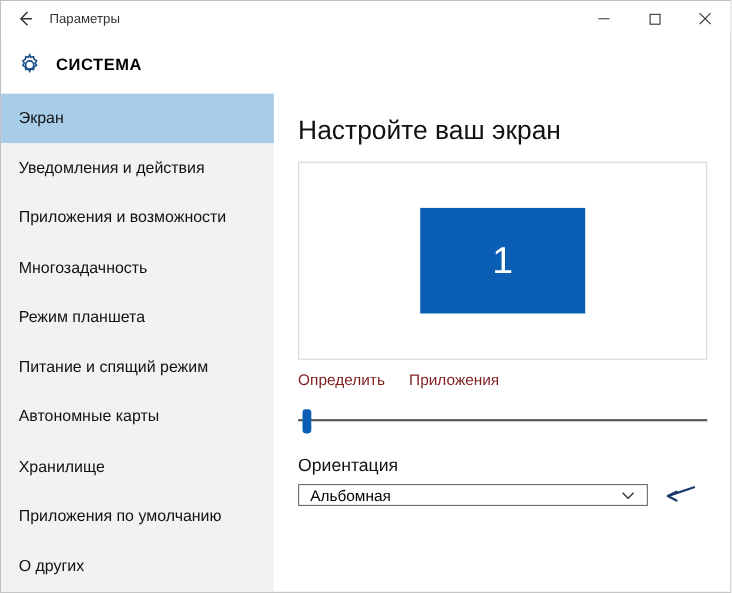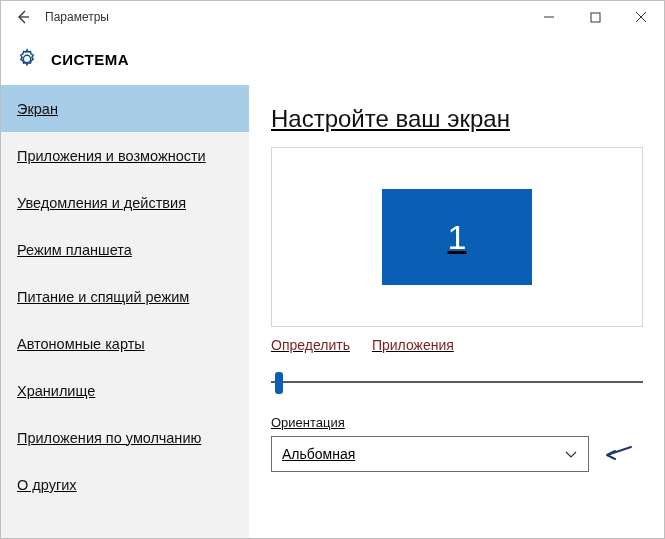--- a/index.html
+++ b/index.html
@@ -10,37 +10,37 @@
   .titlebar .title { flex: 1; font-size: 12px; color: #333; }
   .titlebar .winbtn { width: 46px; height: 32px; display: flex; align-items: center; justify-content: center; }
   .titlebar svg { display: block; }
   .headerbar { height: 52px; display: flex; align-items: center; padding: 0 16px 0 12px; }
   .headerbar .gear { width: 28px; height: 28px; display: flex; align-items: center; justify-content: center; margin-right: 10px; }
   .headerbar .apptitle { font-size: 15px; font-weight: 600; letter-spacing: 0.5px; }
   .headerbar .spacer { flex: 1; }
   .searchbox { width: 290px; height: 32px; border: 1.5px solid #6b6b6b; display: flex; align-items: center; padding: 0 8px; background: #fff; }
   .searchbox input { flex: 1; border: none; outline: none; font-size: 14px; font-family: inherit; color: #555; background: transparent; }
   .searchbox .sicon { width: 18px; height: 18px; display: flex; align-items: center; justify-content: center; }
-  .body { flex: 1; display: flex; min-height: 0; text-decoration: underline; }
+  .body { flex: 1; display: flex; min-height: 0; }
   .sidebar { width: 248px; background: #f2f2f2; overflow: hidden; display: flex; flex-direction: column; }
   .sidebar .item { height: 47px; display: flex; align-items: center; padding: 0 16px; font-size: 14.5px; color: #111; cursor: default; white-space: nowrap; overflow: hidden; text-overflow: ellipsis; }
   .sidebar .item.selected { background: #a7cde9; }
   .content { flex: 1; padding: 20px 22px 0 22px; overflow: hidden; position: relative; }
   .content h1 { font-size: 24px; font-weight: 400; color: #111; margin-bottom: 14px; }
   .preview-box { width: 372px; height: 180px; border: 1px solid #d6d6d6; background: #fff; display: flex; align-items: center; justify-content: center; margin-bottom: 10px; }
   .monitor { width: 150px; height: 96px; background: #0a5fb5; color: #fff; display: flex; align-items: center; justify-content: center; font-size: 34px; font-weight: 300; }
   .links { display: flex; gap: 22px; margin-bottom: 18px; }
   .links a { color: #7f1d1d; font-size: 14px; text-decoration: none; cursor: default; }
   .sizelabel { font-size: 14px; color: #111; line-height: 1.35; margin-bottom: 12px; }
   .slider { width: 372px; height: 24px; position: relative; margin-bottom: 20px; }
   .slider .track { position: absolute; left: 0; right: 0; top: 10px; height: 2px; background: #5a5a5a; }
   .slider .thumb { position: absolute; left: 4px; top: 1px; width: 8px; height: 22px; background: #0a5fb5; border-radius: 3px; }
-  .orient-label { font-size: 13px; color: #111; margin-bottom: 6px; }
+  .orient-label { font-size: 16px; color: #111; margin-bottom: 6px; }
   .select-row { display: flex; align-items: center; gap: 12px; }
-  .select { width: 318px; height: 36px; border: 1.5px solid #6b6b6b; display: flex; align-items: center; padding: 0 10px; background: #fff; }
+  .select { width: 318px; height: 20px; border: 1.5px solid #6b6b6b; display: flex; align-items: center; padding: 0 10px; background: #fff; }
   .select span { flex: 1; font-size: 14px; }
   .chevron { width: 14px; height: 14px; }
   .pointer-arrow { width: 32px; height: 22px; }
 </style>
 </head>
 <body>
 
 <div class="window">
 
   <div class="titlebar">
@@ -77,24 +77,27 @@
     <div class="apptitle">СИСТЕМА</div>
     <div class="spacer"></div>
   </div>
 
   <div class="body">
     <div class="sidebar">
       <div class="item selected">
           <span>Экран</span>
         </div>
       <div class="item">
+          <span>Уведомления и действия</span>
+        </div>
+      <div class="item">
           <span>Приложения и возможности</span>
         </div>
       <div class="item">
-          <span>Уведомления и действия</span>
+          <span>Многозадачность</span>
         </div>
       <div class="item">
           <span>Режим планшета</span>
         </div>
       <div class="item">
           <span>Питание и спящий режим</span>
         </div>
       <div class="item">
           <span>Автономные карты</span>
         </div>

